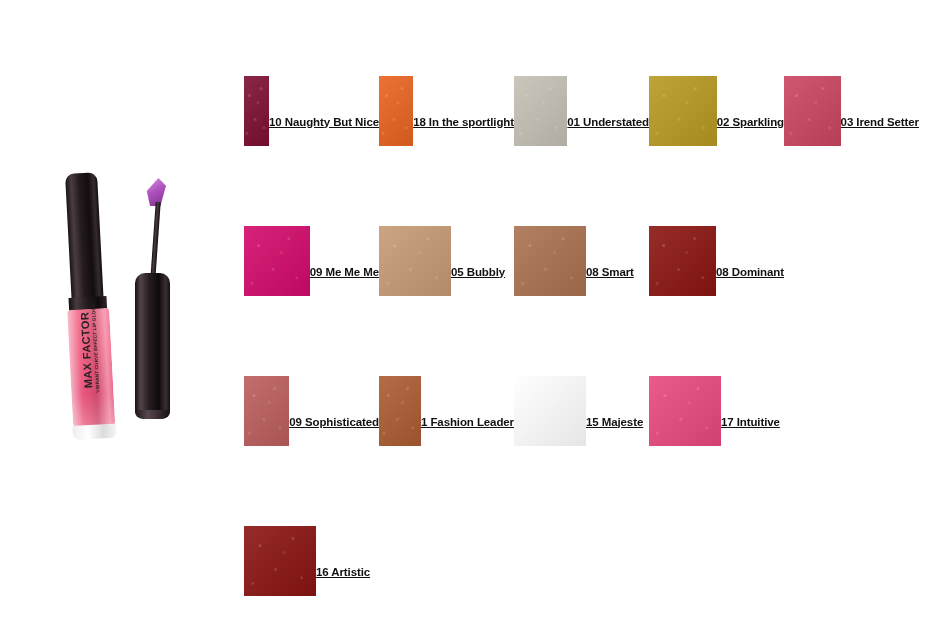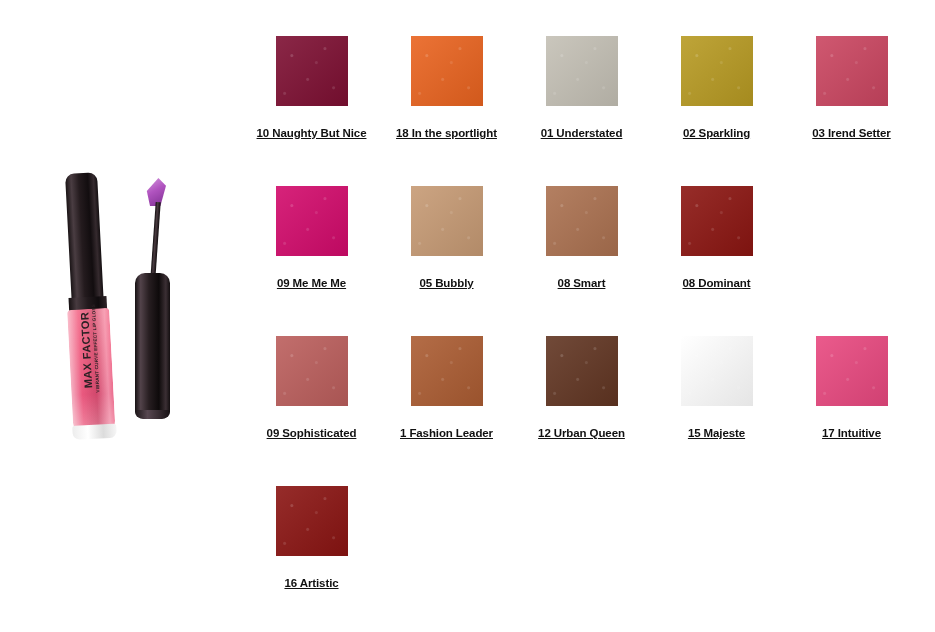--- a/index.html
+++ b/index.html
@@ -135,21 +135,21 @@
     top: 36px;
     width: 676px;
   }
   .shade-row {
     display: flex;
     height: 150px;
   }
   .shade-cell {
     width: 135px;
     display: flex;
-    flex-direction: column;
+    flex-direction: row;
     align-items: center;
   }
   .shade-swatch {
     width: 72px;
     height: 70px;
     position: relative;
     overflow: hidden;
   }
   .shade-swatch::after {
     content: "";
@@ -245,24 +245,20 @@
     <div class="shade-row">
       <div class="shade-cell">
         <div class="shade-swatch" style="background-color: rgb(187, 94, 92);"></div>
         <div class="shade-label">09 Sophisticated</div>
       </div>
       <div class="shade-cell">
         <div class="shade-swatch" style="background-color: rgb(171, 92, 50);"></div>
         <div class="shade-label">1 Fashion Leader</div>
       </div>
       <div class="shade-cell">
-        <div class="shade-swatch" style="background-color: rgb(97, 53, 34);"></div>
-        <div class="shade-label">12 Urban Queen</div>
-      </div>
-      <div class="shade-cell">
         <div class="shade-swatch"></div>
         <div class="shade-label">15 Majeste</div>
       </div>
       <div class="shade-cell">
         <div class="shade-swatch" style="background-color: rgb(232, 72, 127);"></div>
         <div class="shade-label">17 Intuitive</div>
       </div>
     </div>
     <div class="shade-row">
       <div class="shade-cell">

